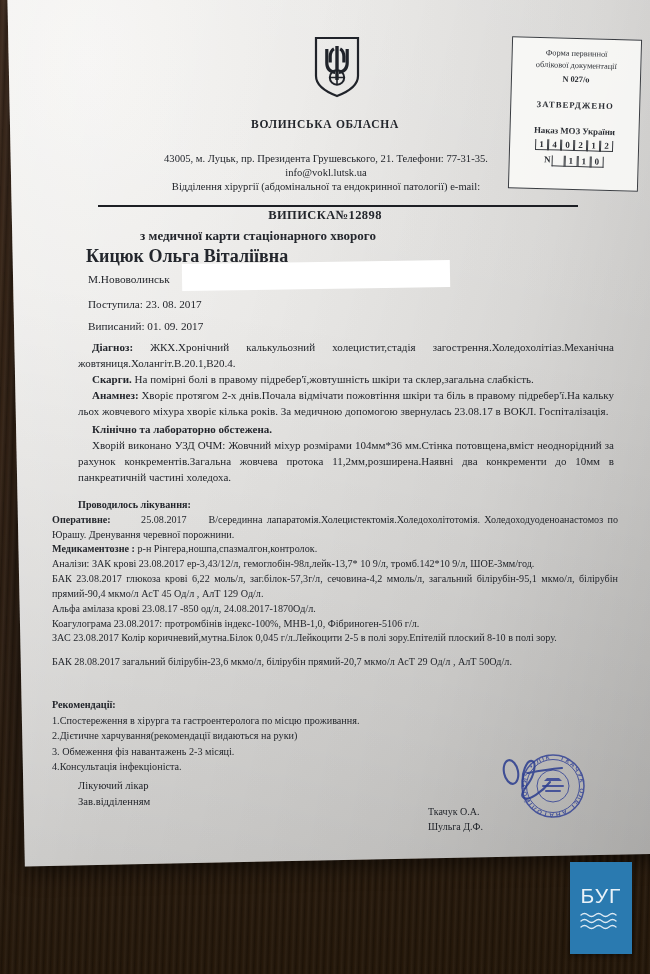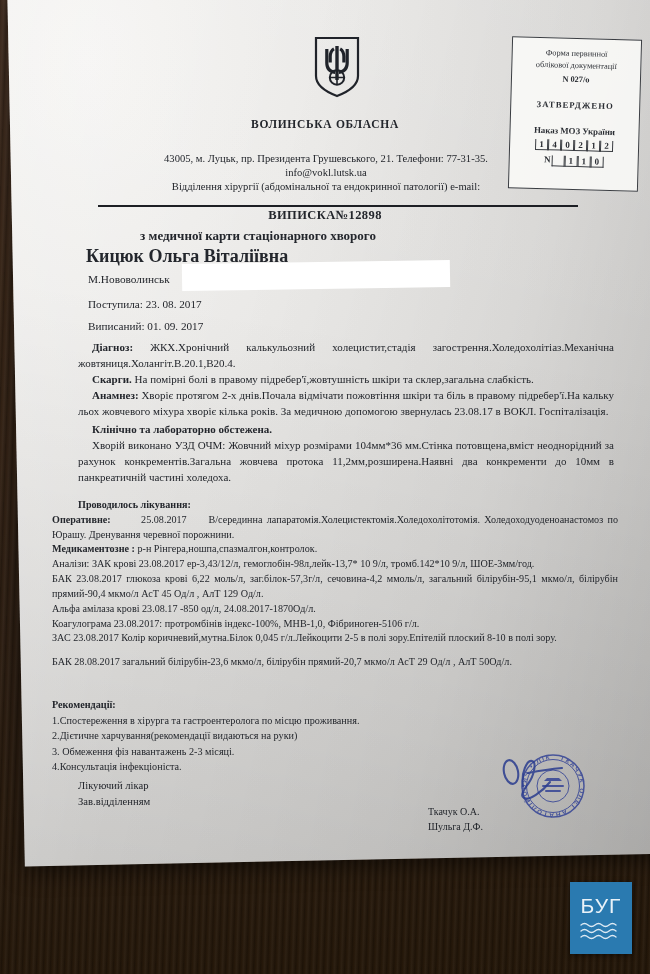--- a/index.html
+++ b/index.html
@@ -196,21 +196,21 @@
     z-index: 6; opacity: 0.82;
   }
   #penline {
     position: absolute; left: 498px; top: 752px;
     width: 80px; height: 56px; z-index: 7; opacity: 0.85;
   }
 
   
   #bug {
     position: absolute; right: 18px; bottom: 20px;
-    width: 62px; height: 72px;
+    width: 62px; height: 92px;
     background: #2a7ab0;
     z-index: 9;
     box-shadow: 0 1px 5px rgba(0,0,0,0.5);
     display: flex; flex-direction: column;
     align-items: center; justify-content: center;
   }
   #bug .bug-text {
     color: #e9f2f8;
     font-family: "Liberation Sans", sans-serif;
     font-size: 21px; font-weight: 300;

